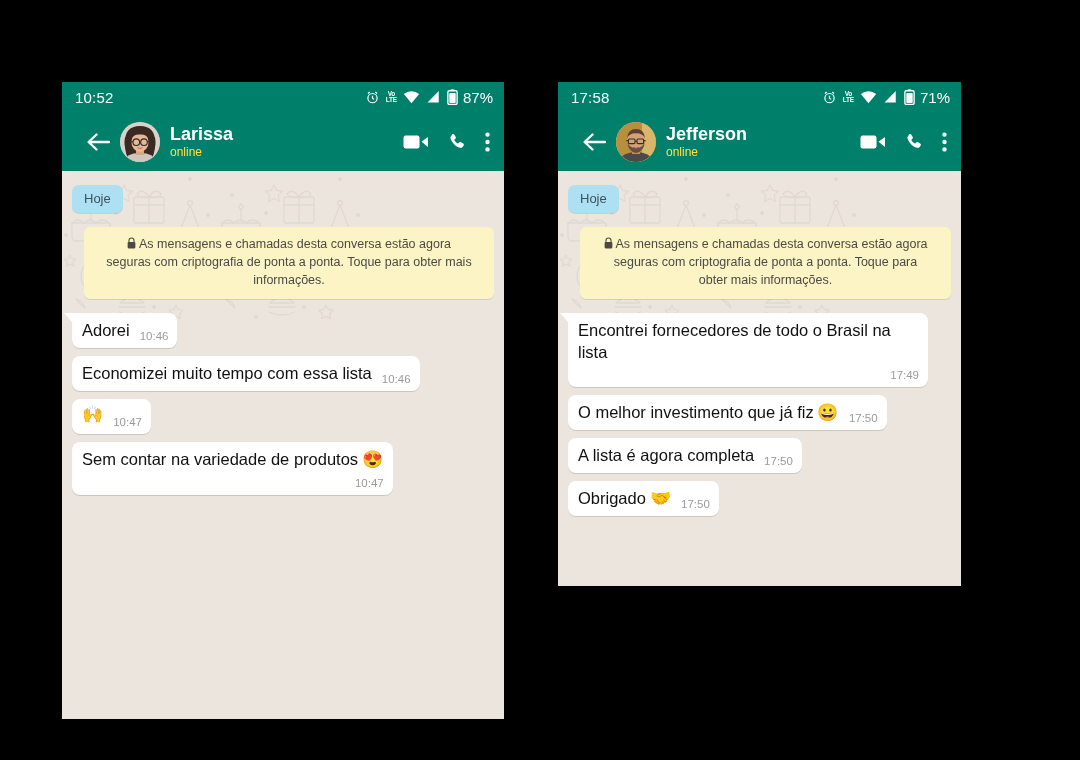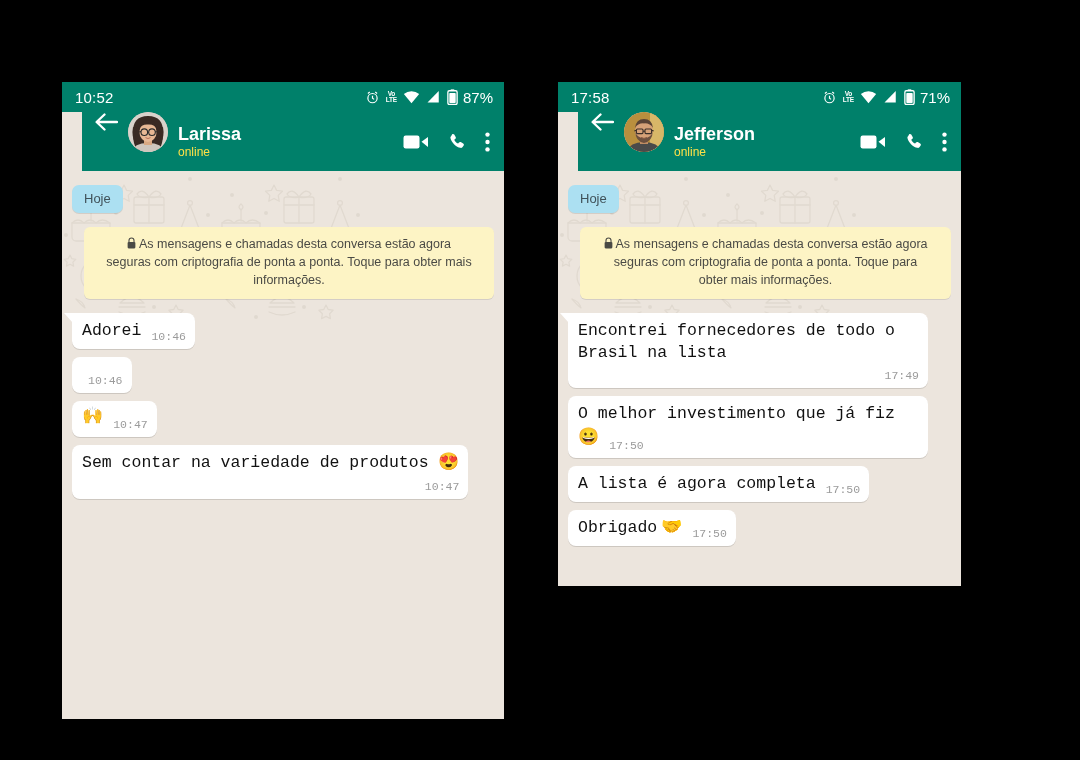--- a/index.html
+++ b/index.html
@@ -51,24 +51,24 @@
     letter-spacing: -0.2px;
   }
   .volte-ico span { display: block; }
   .battery-pct { font-size: 15px; margin-left: -1px; }
 
   
   .app-bar {
     height: 59px;
     background: #00806a;
     display: flex;
-    padding: 0 12px 0 12px;
+    align-items: center;
+    padding: 0 12px 0 24px;
     gap: 10px;
     flex: 0 0 auto;
-    margin-left: 20px;
   }
   .back-arrow { flex: 0 0 auto; cursor: pointer; }
   .avatar {
     width: 40px; height: 40px;
     border-radius: 50%;
     overflow: hidden;
     flex: 0 0 auto;
     position: relative;
     background: #cfc7bd;
   }
@@ -146,21 +146,21 @@
     margin-left: 12px;
   }
   .lock-glyph {
     display: inline-block;
     vertical-align: -1px;
     margin-right: 3px;
   }
 
   
   .msg-list { display: flex; flex-direction: column; gap: 8px; }
-  .msg-row { display: flex; font-family: Liberation Mono, monospace; }
+  .msg-row { display: flex; }
   .bubble {
     position: relative;
     background: #ffffff;
     border-radius: 8px;
     box-shadow: 0 1px 0.5px rgba(0,0,0,.13);
     padding: 7px 9px 6px 10px;
     max-width: 94%;
   }
   .bubble.with-tail { border-top-left-radius: 0; }
   .bubble.with-tail::before {
@@ -371,20 +371,21 @@
               <span class="msg-text">Adorei</span>
 
               <span class="msg-time">10:46</span>
             </div>
           </div>
         </div>
 
         <div class="msg-row">
           <div class="bubble">
             <div class="bubble-content">
+              <span class="msg-text">Economizei muito tempo com essa lista</span>
 
               <span class="msg-time">10:46</span>
             </div>
           </div>
         </div>
 
         <div class="msg-row">
           <div class="bubble">
             <div class="bubble-content">
               <span class="msg-emoji">🙌</span>

